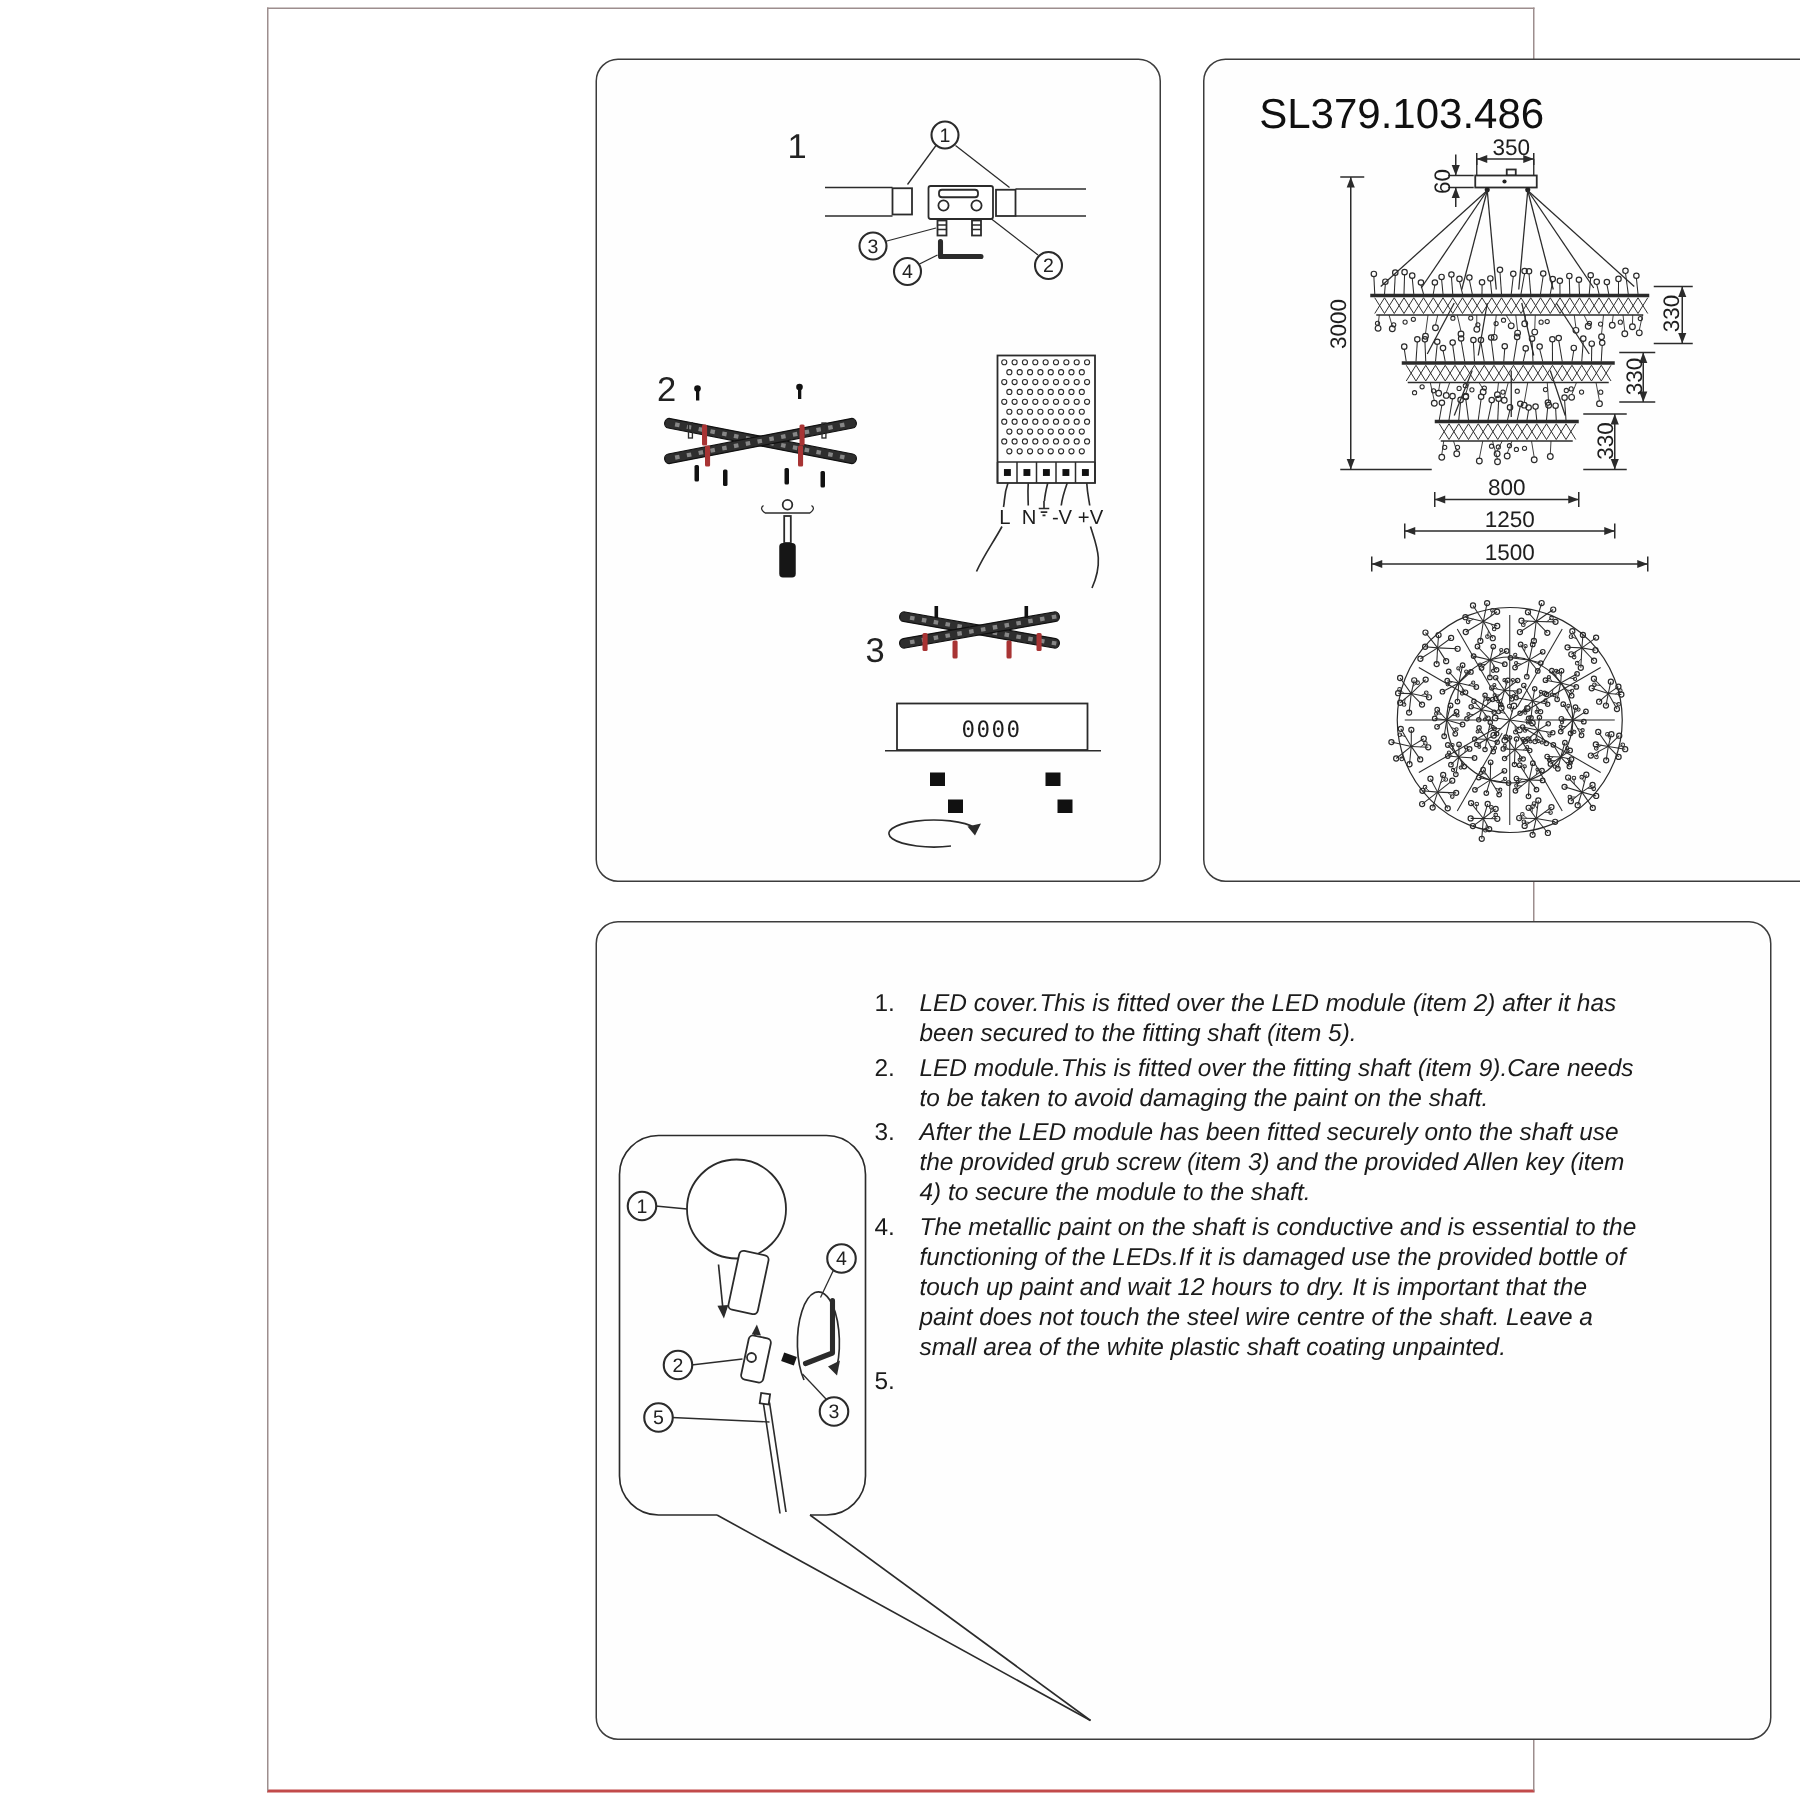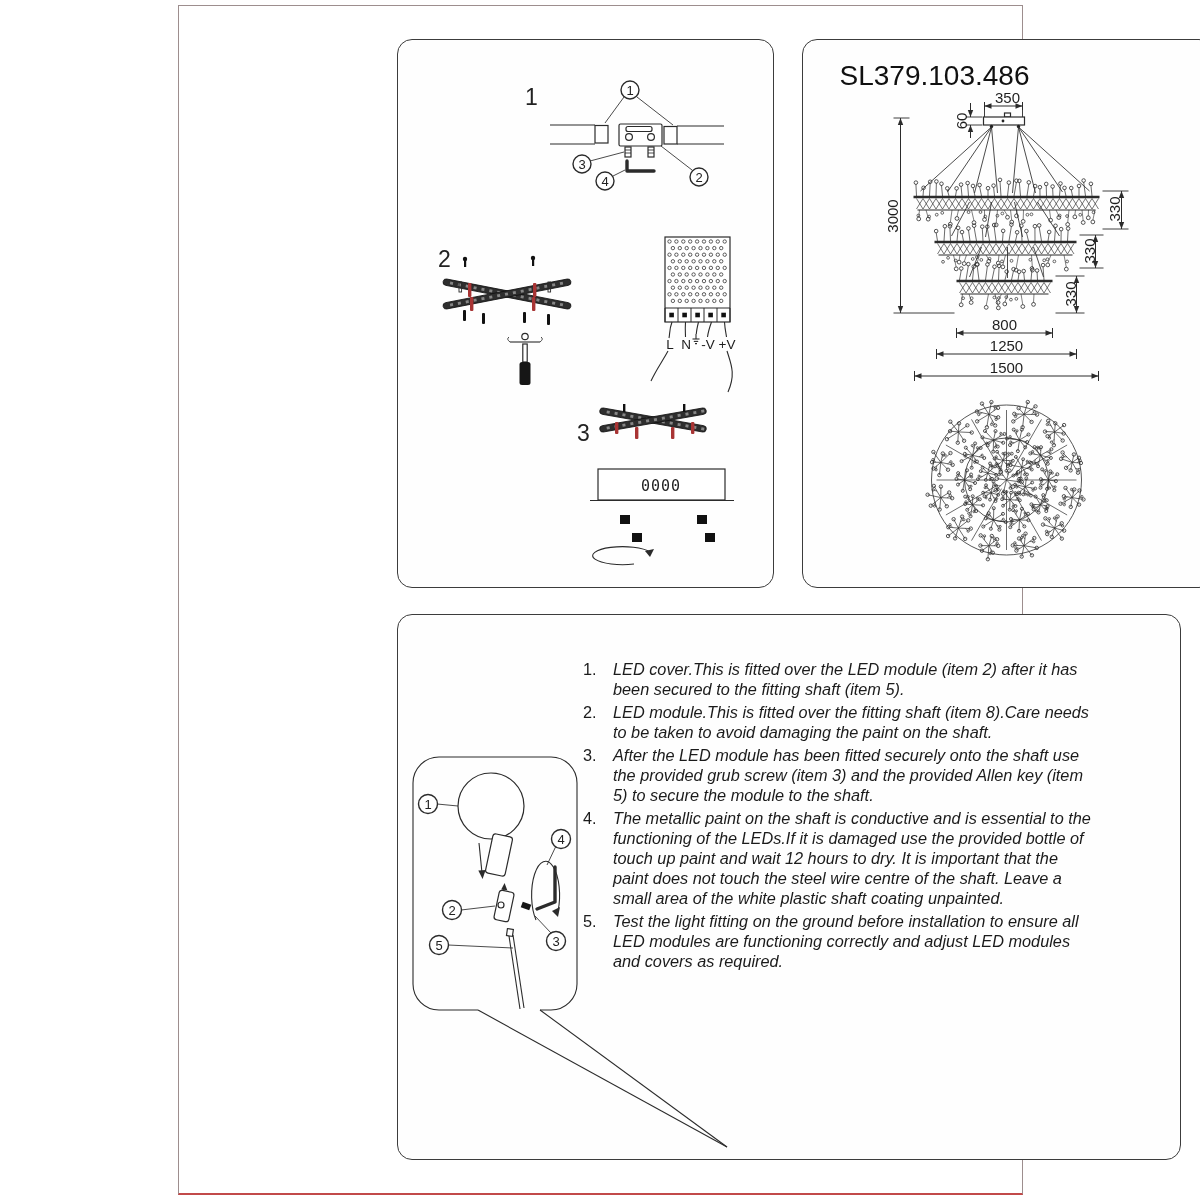--- a/index.html
+++ b/index.html
@@ -1598,36 +1598,35 @@
     <ol class="instructions">
       <li class="instr-item">
         <span class="num">1.</span>
         <div>
             <p class="para">LED cover.This is fitted over the LED module (item 2) after it has been secured to the fitting shaft (item 5).</p>
           </div>
       </li>
       <li class="instr-item">
         <span class="num">2.</span>
         <div>
-            <p class="para">LED module.This is fitted over the fitting shaft (item 8).Care needs to be taken to avoid damaging the paint on the shaft.</p>
+            <p class="para">LED module.This is fitted over the fitting shaft (item 9).Care needs to be taken to avoid damaging the paint on the shaft.</p>
           </div>
       </li>
       <li class="instr-item">
         <span class="num">3.</span>
         <div>
-            <p class="para">After the LED module has been fitted securely onto the shaft use the provided grub screw (item 3) and the provided Allen key (item 5) to secure the module to the shaft.</p>
+            <p class="para">After the LED module has been fitted securely onto the shaft use the provided grub screw (item 3) and the provided Allen key (item 4) to secure the module to the shaft.</p>
           </div>
       </li>
       <li class="instr-item">
         <span class="num">4.</span>
         <div>
             <p class="para">The metallic paint on the shaft is conductive and is essential to the functioning of the LEDs.If it is damaged use the provided bottle of touch up paint and wait 12 hours to dry. It is important that the paint does not touch the steel wire centre of the shaft. Leave a small area of the white plastic shaft coating unpainted.</p>
           </div>
       </li>
       <li class="instr-item">
         <span class="num">5.</span>
         <div>
-          <p class="para">Test the light fitting on the ground before installation to ensure all LED modules are functioning correctly and adjust LED modules and covers as required.</p>
         </div>
       </li>
     </ol>
   </section>
 </div>
 
 </body></html>

